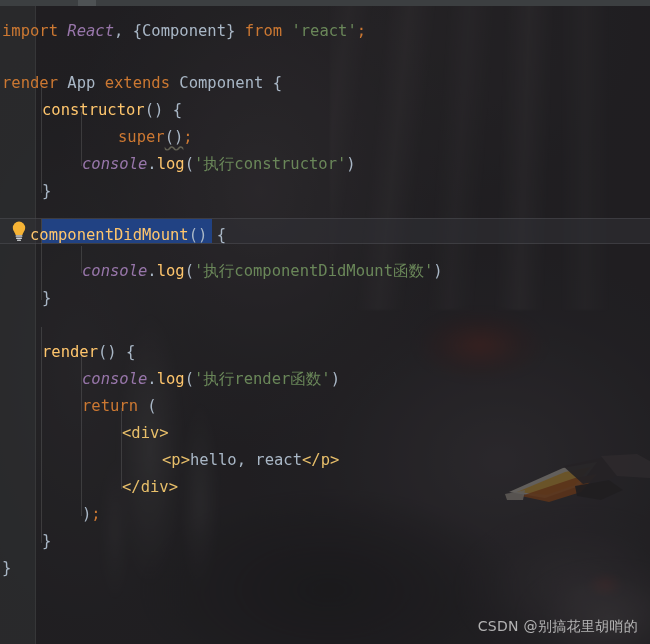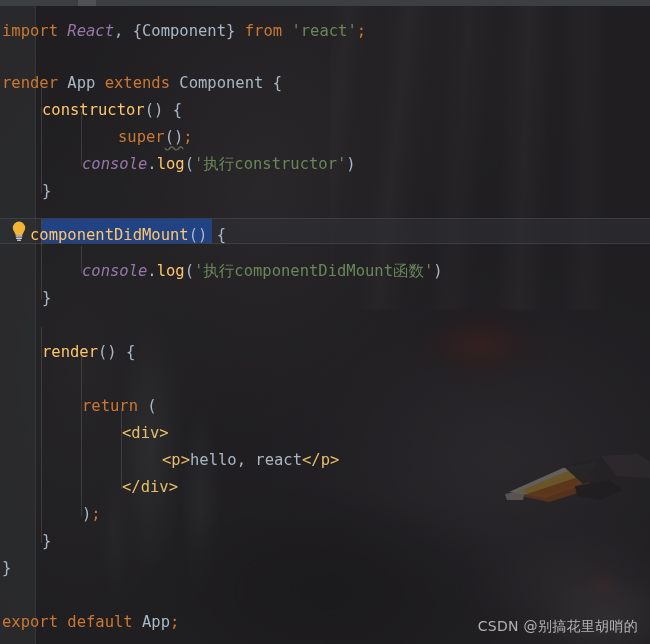--- a/index.html
+++ b/index.html
@@ -263,26 +263,26 @@
       <div class="line" style="top: 85px; padding-left: 42px;"><span class="t-fn">constructor</span><span class="t-paren">()</span><span class="t-punct"> </span><span class="t-brace">{</span></div>
       <div class="line" style="top: 112px; padding-left: 118px;"><span class="t-kw">super</span><span class="t-paren t-err">()</span><span class="t-semi">;</span></div>
       <div class="line" style="top: 139px; padding-left: 82px;"><span class="t-ident">console</span><span class="t-punct">.</span><span class="t-fn">log</span><span class="t-paren">(</span><span class="t-str">'执行constructor'</span><span class="t-paren">)</span></div>
       <div class="line" style="top: 166px; padding-left: 42px;"><span class="t-brace">}</span></div>
       <div class="line" style="top: 192px; padding-left: 2px;"></div>
       <div class="line" style="top: 210px; padding-left: 30px;"><span class="t-sel">componentDidMount</span><span class="t-paren">()</span><span class="t-punct"> </span><span class="t-brace">{</span></div>
       <div class="line" style="top: 246px; padding-left: 82px;"><span class="t-ident">console</span><span class="t-punct">.</span><span class="t-fn">log</span><span class="t-paren">(</span><span class="t-str">'执行componentDidMount函数'</span><span class="t-paren">)</span></div>
       <div class="line" style="top: 273px; padding-left: 42px;"><span class="t-brace">}</span></div>
       <div class="line" style="top: 300px; padding-left: 2px;"></div>
       <div class="line" style="top: 327px; padding-left: 42px;"><span class="t-fn">render</span><span class="t-paren">()</span><span class="t-punct"> </span><span class="t-brace">{</span></div>
+      <div class="line" style="top: 354px; padding-left: 82px;"><span class="t-ident">console</span><span class="t-punct">.</span><span class="t-fn">log</span><span class="t-paren">(</span><span class="t-str">'执行render函数'</span><span class="t-paren">)</span></div>
       <div class="line" style="top: 408px; padding-left: 122px;"><span class="t-jsx">&lt;div&gt;</span></div>
       <div class="line" style="top: 381px; padding-left: 82px;"><span class="t-kw">return</span><span class="t-punct"> </span><span class="t-paren">(</span></div>
       <div class="line" style="top: 435px; padding-left: 162px;"><span class="t-jsx">&lt;p&gt;</span><span class="t-jsxtext">hello, react</span><span class="t-jsx">&lt;/p&gt;</span></div>
       <div class="line" style="top: 462px; padding-left: 122px;"><span class="t-jsx">&lt;/div&gt;</span></div>
       <div class="line" style="top: 489px; padding-left: 82px;"><span class="t-paren">)</span><span class="t-semi">;</span></div>
       <div class="line" style="top: 516px; padding-left: 42px;"><span class="t-brace">}</span></div>
       <div class="line" style="top: 543px; padding-left: 2px;"><span class="t-brace">}</span></div>
       <div class="line" style="top: 570px; padding-left: 2px;"></div>
-      <div class="line" style="top: 597px; padding-left: 2px;"><span class="t-kw">export</span><span class="t-punct"> </span><span class="t-kw">default</span><span class="t-punct"> </span><span class="t-cls">App</span><span class="t-semi">;</span></div>
     </div>
 
   <div class="watermark">CSDN @别搞花里胡哨的</div>
 
 </div>
 
 </body></html>

